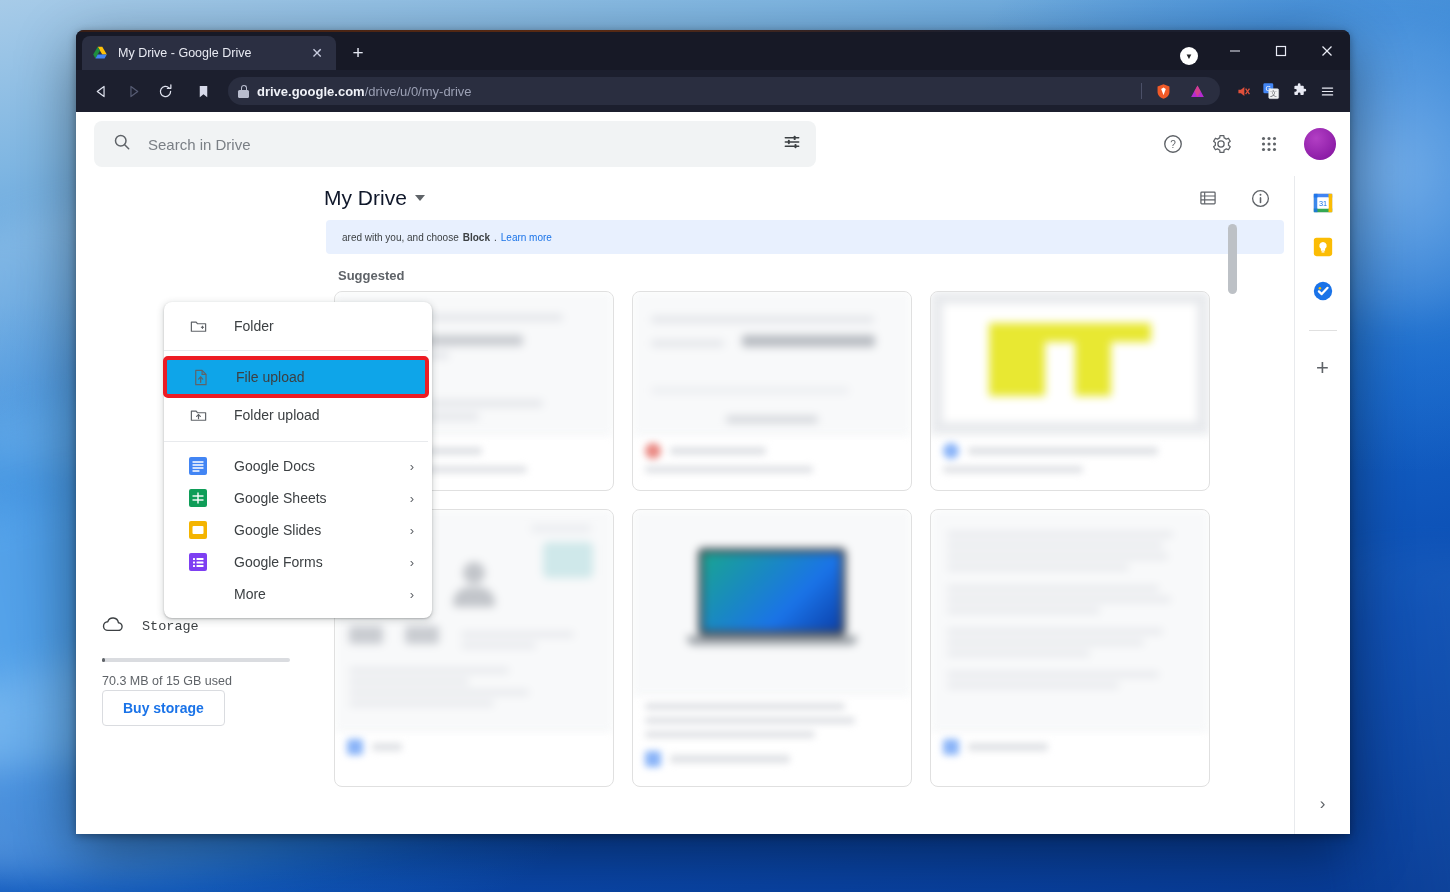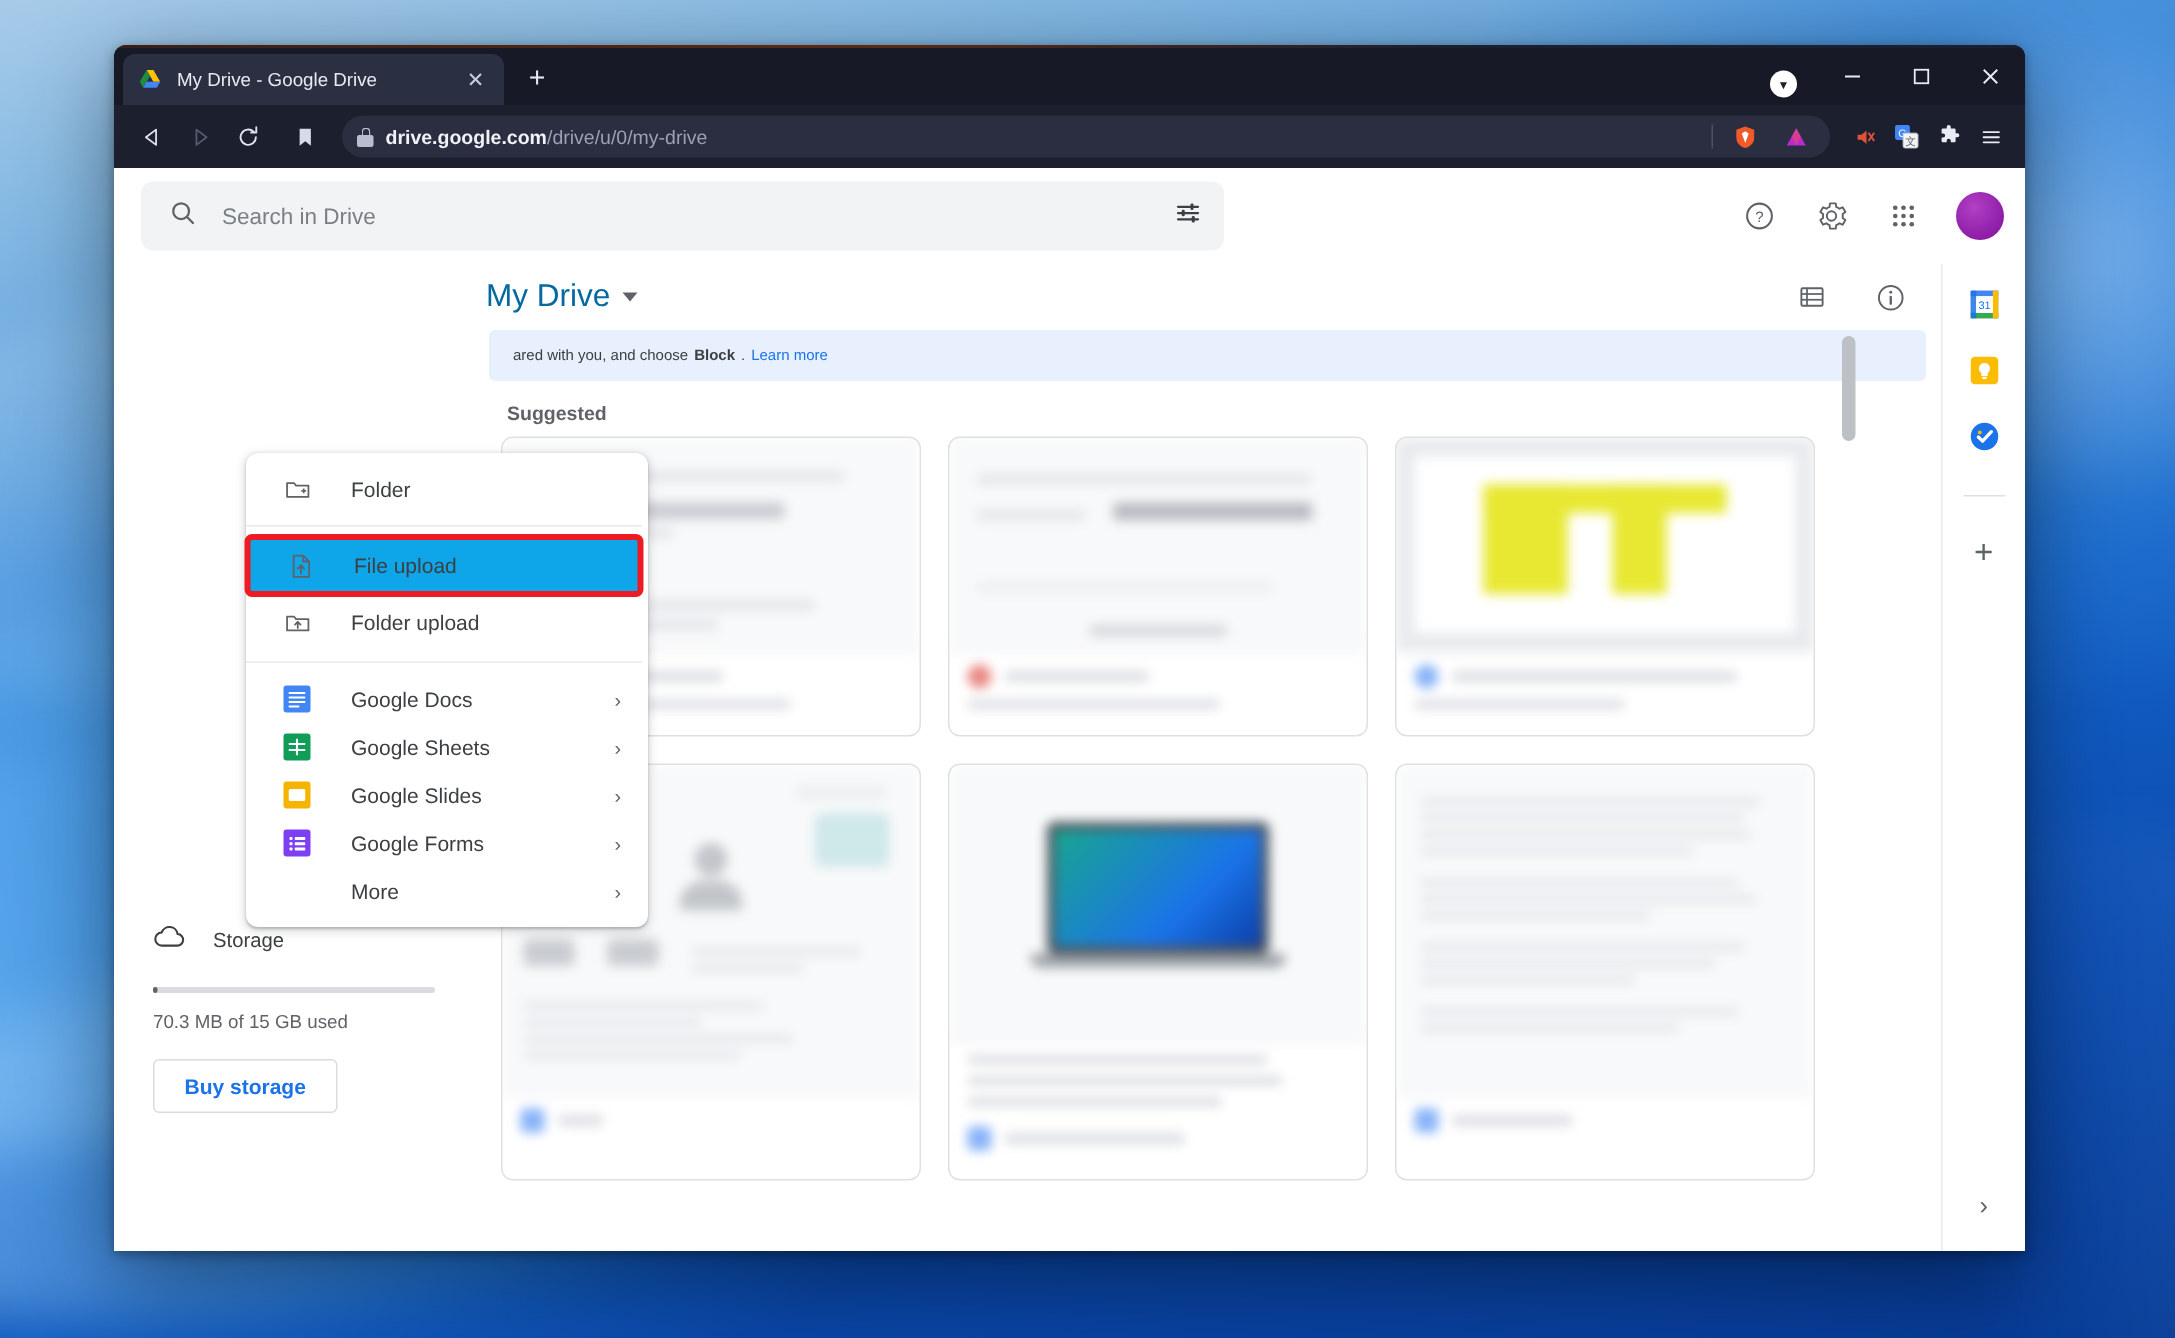--- a/index.html
+++ b/index.html
@@ -178,41 +178,41 @@
   .avatar {
     width: 32px; height: 32px; border-radius: 50%;
     background: radial-gradient(circle at 38% 32%, #b23fc4, #8e1ea8 70%, #7c1694);
     margin-left: 6px;
   }
 
   
   .drive-body { position: absolute; left:0; right:0; top:64px; bottom:0; display: flex; }
   .sidebar { width: 240px; flex: 0 0 240px; background:#fff; position: relative; padding-top: 8px; }
   .storage-block { position: absolute; left: 0; right: 0; top: 432px; padding: 0 16px; }
-  .storage-row { display: flex; align-items: center; gap: 18px; height: 36px; padding-left: 10px; }
+  .storage-row { display: flex; align-items: center; gap: 18px; height: 36px; padding-left: 10px; font-family: Liberation Mono, monospace; }
   .storage-label { font-size: 13.5px; color: #3c4043; }
   .storage-bar { height: 4px; background: #dadce0; border-radius: 2px; margin: 14px 10px 0 10px; position: relative;}
   .storage-bar .fill { position: absolute; left:0; top:0; height:4px; width: 3px; background:#5f6368; border-radius:2px;}
   .storage-text { font-size: 12.5px; color: #5f6368; margin: 12px 0 0 10px; }
   .buy-storage {
-    margin: 18px 0 0 10px;
+    margin: 2px 0 0 10px;
     height: 36px; padding: 0 20px;
     border: 1px solid #dadce0; border-radius: 4px;
     background: #fff; color: #1a73e8;
     font-size: 14px; font-weight: 700;
     display: inline-flex; align-items: center;
     font-family: "Liberation Sans", sans-serif;
   }
 
   .content { flex: 1; position: relative; background: #fff; overflow: hidden; }
   .content-header {
     height: 44px; display: flex; align-items: center;
     padding: 0 16px 0 8px; gap: 8px;
   }
-  .crumb { font-size: 21px; color: #0369a1; display: flex; align-items: center; gap: 8px; }
+  .crumb { font-size: 21px; color: #0f172a; display: flex; align-items: center; gap: 8px; }
   .caret-down { width:0;height:0;border-left:5px solid transparent;border-right:5px solid transparent;border-top:6px solid #5f6368; }
   .ch-right { margin-left: auto; display: flex; align-items: center; gap: 16px; }
   .ch-icon { width: 36px; height: 36px; border-radius:50%; display:flex;align-items:center;justify-content:center;color:#5f6368;}
 
   .banner {
     margin: 0 10px; height: 34px;
     background: #e8f0fe; border-radius: 4px;
     display: flex; align-items: center; padding: 0 16px;
     font-size: 10px; color: #3c4043; gap: 4px;
     white-space: nowrap; overflow: hidden;

